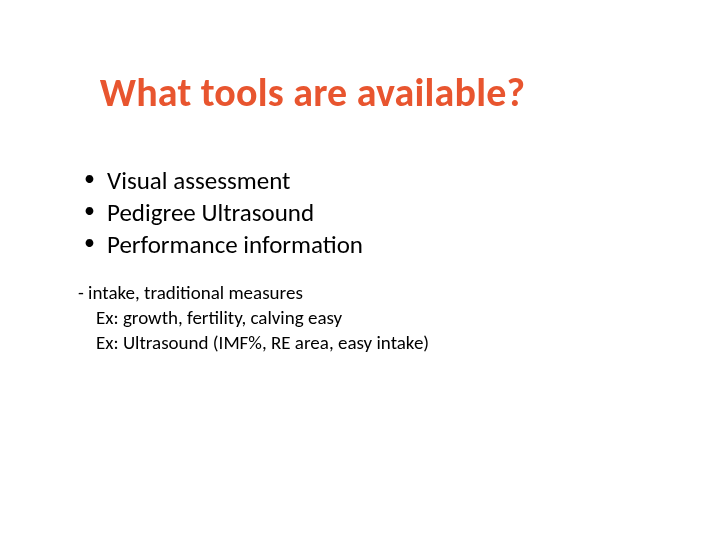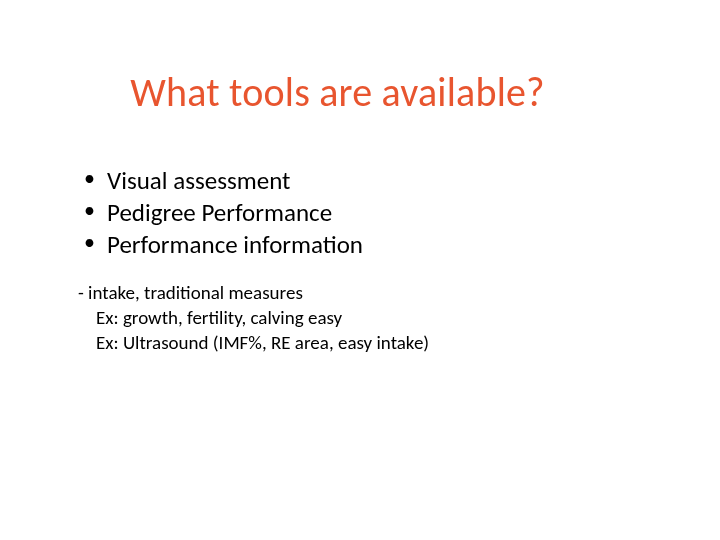--- a/index.html
+++ b/index.html
@@ -17,24 +17,23 @@
     height: 540px;
     box-sizing: border-box;
   }
   .title {
     position: absolute;
     top: 68px;
     left: 0;
     width: 625px;
     text-align: center;
     font-size: 40px;
-    font-weight: 400;
+    font-weight: 700;
     color: #e8552f;
     letter-spacing: 0.2px;
-    margin-left: 25px;
   }
   .bullets {
     position: absolute;
     top: 165px;
     left: 81px;
     width: 600px;
   }
   .bullets ul {
     list-style: none;
     margin: 0;
@@ -74,21 +73,21 @@
 </head>
 <body>
 
 <div class="slide">
 
   <div class="title">What tools are available?</div>
 
   <div class="bullets">
     <ul>
       <li>Visual assessment</li>
-      <li>Pedigree Performance</li>
+      <li>Pedigree Ultrasound</li>
       <li>Performance information</li>
     </ul>
   </div>
 
   <div class="sub">
     <span class="line">- intake, traditional measures</span>
     <span class="line ex">Ex: growth, fertility, calving easy</span>
     <span class="line ex">Ex: Ultrasound (IMF%, RE area, easy intake)</span>
   </div>
 

